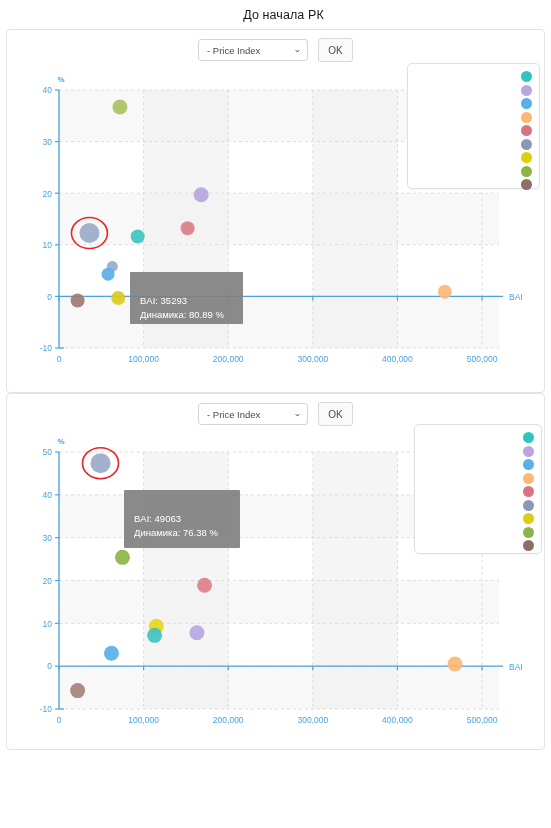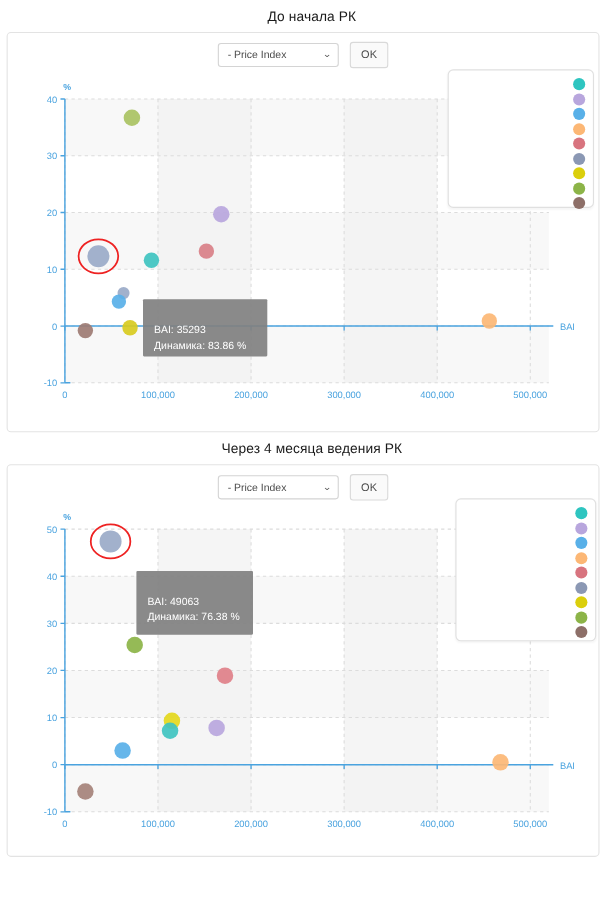--- a/index.html
+++ b/index.html
@@ -210,26 +210,25 @@
             <div class="legend-dot" style="background: rgb(252, 183, 117);"></div>
             <div class="legend-dot" style="background: rgb(216, 116, 127);"></div>
             <div class="legend-dot" style="background: rgb(139, 152, 180);"></div>
             <div class="legend-dot" style="background: rgb(219, 207, 12);"></div>
             <div class="legend-dot" style="background: rgb(140, 180, 72);"></div>
             <div class="legend-dot" style="background: rgb(141, 111, 104);"></div>
           </div>
       </div>
       <div class="tooltip" id="tip-0" style="left: 123px; top: 212px; width: 113px; height: 52px;">
         <div>BAI: 35293</div>
-        <div>Динамика: 83.86 %</div>
+        <div>Динамика: 80.89 %</div>
       </div>
     </div>
   </div>
 
-  <div class="panel-title">Через 4 месяца ведения РК</div>
   <div class="card chart2">
     <div class="toolbar">
       <div class="select-box">
         <span>- Price Index</span>
         <span class="chev">⌄</span>
       </div>
       <div class="ok-btn">OK</div>
     </div>
     <div class="plot-wrap">
       <svg class="plot-svg" id="svg-1" width="539" height="326">
@@ -299,20 +298,20 @@
             <div class="legend-dot" style="background: rgb(184, 166, 221);"></div>
             <div class="legend-dot" style="background: rgb(89, 176, 232);"></div>
             <div class="legend-dot" style="background: rgb(252, 183, 117);"></div>
             <div class="legend-dot" style="background: rgb(216, 116, 127);"></div>
             <div class="legend-dot" style="background: rgb(139, 152, 180);"></div>
             <div class="legend-dot" style="background: rgb(219, 207, 12);"></div>
             <div class="legend-dot" style="background: rgb(140, 180, 72);"></div>
             <div class="legend-dot" style="background: rgb(141, 111, 104);"></div>
           </div>
       </div>
-      <div class="tooltip" id="tip-1" style="left: 117px; top: 66px; width: 106px; height: 58px;">
+      <div class="tooltip" id="tip-1" style="left: 117px; top: 66px; width: 116px; height: 58px;">
         <div>BAI: 49063</div>
         <div>Динамика: 76.38 %</div>
       </div>
     </div>
   </div>
 
 </div>
 
 </body></html>

